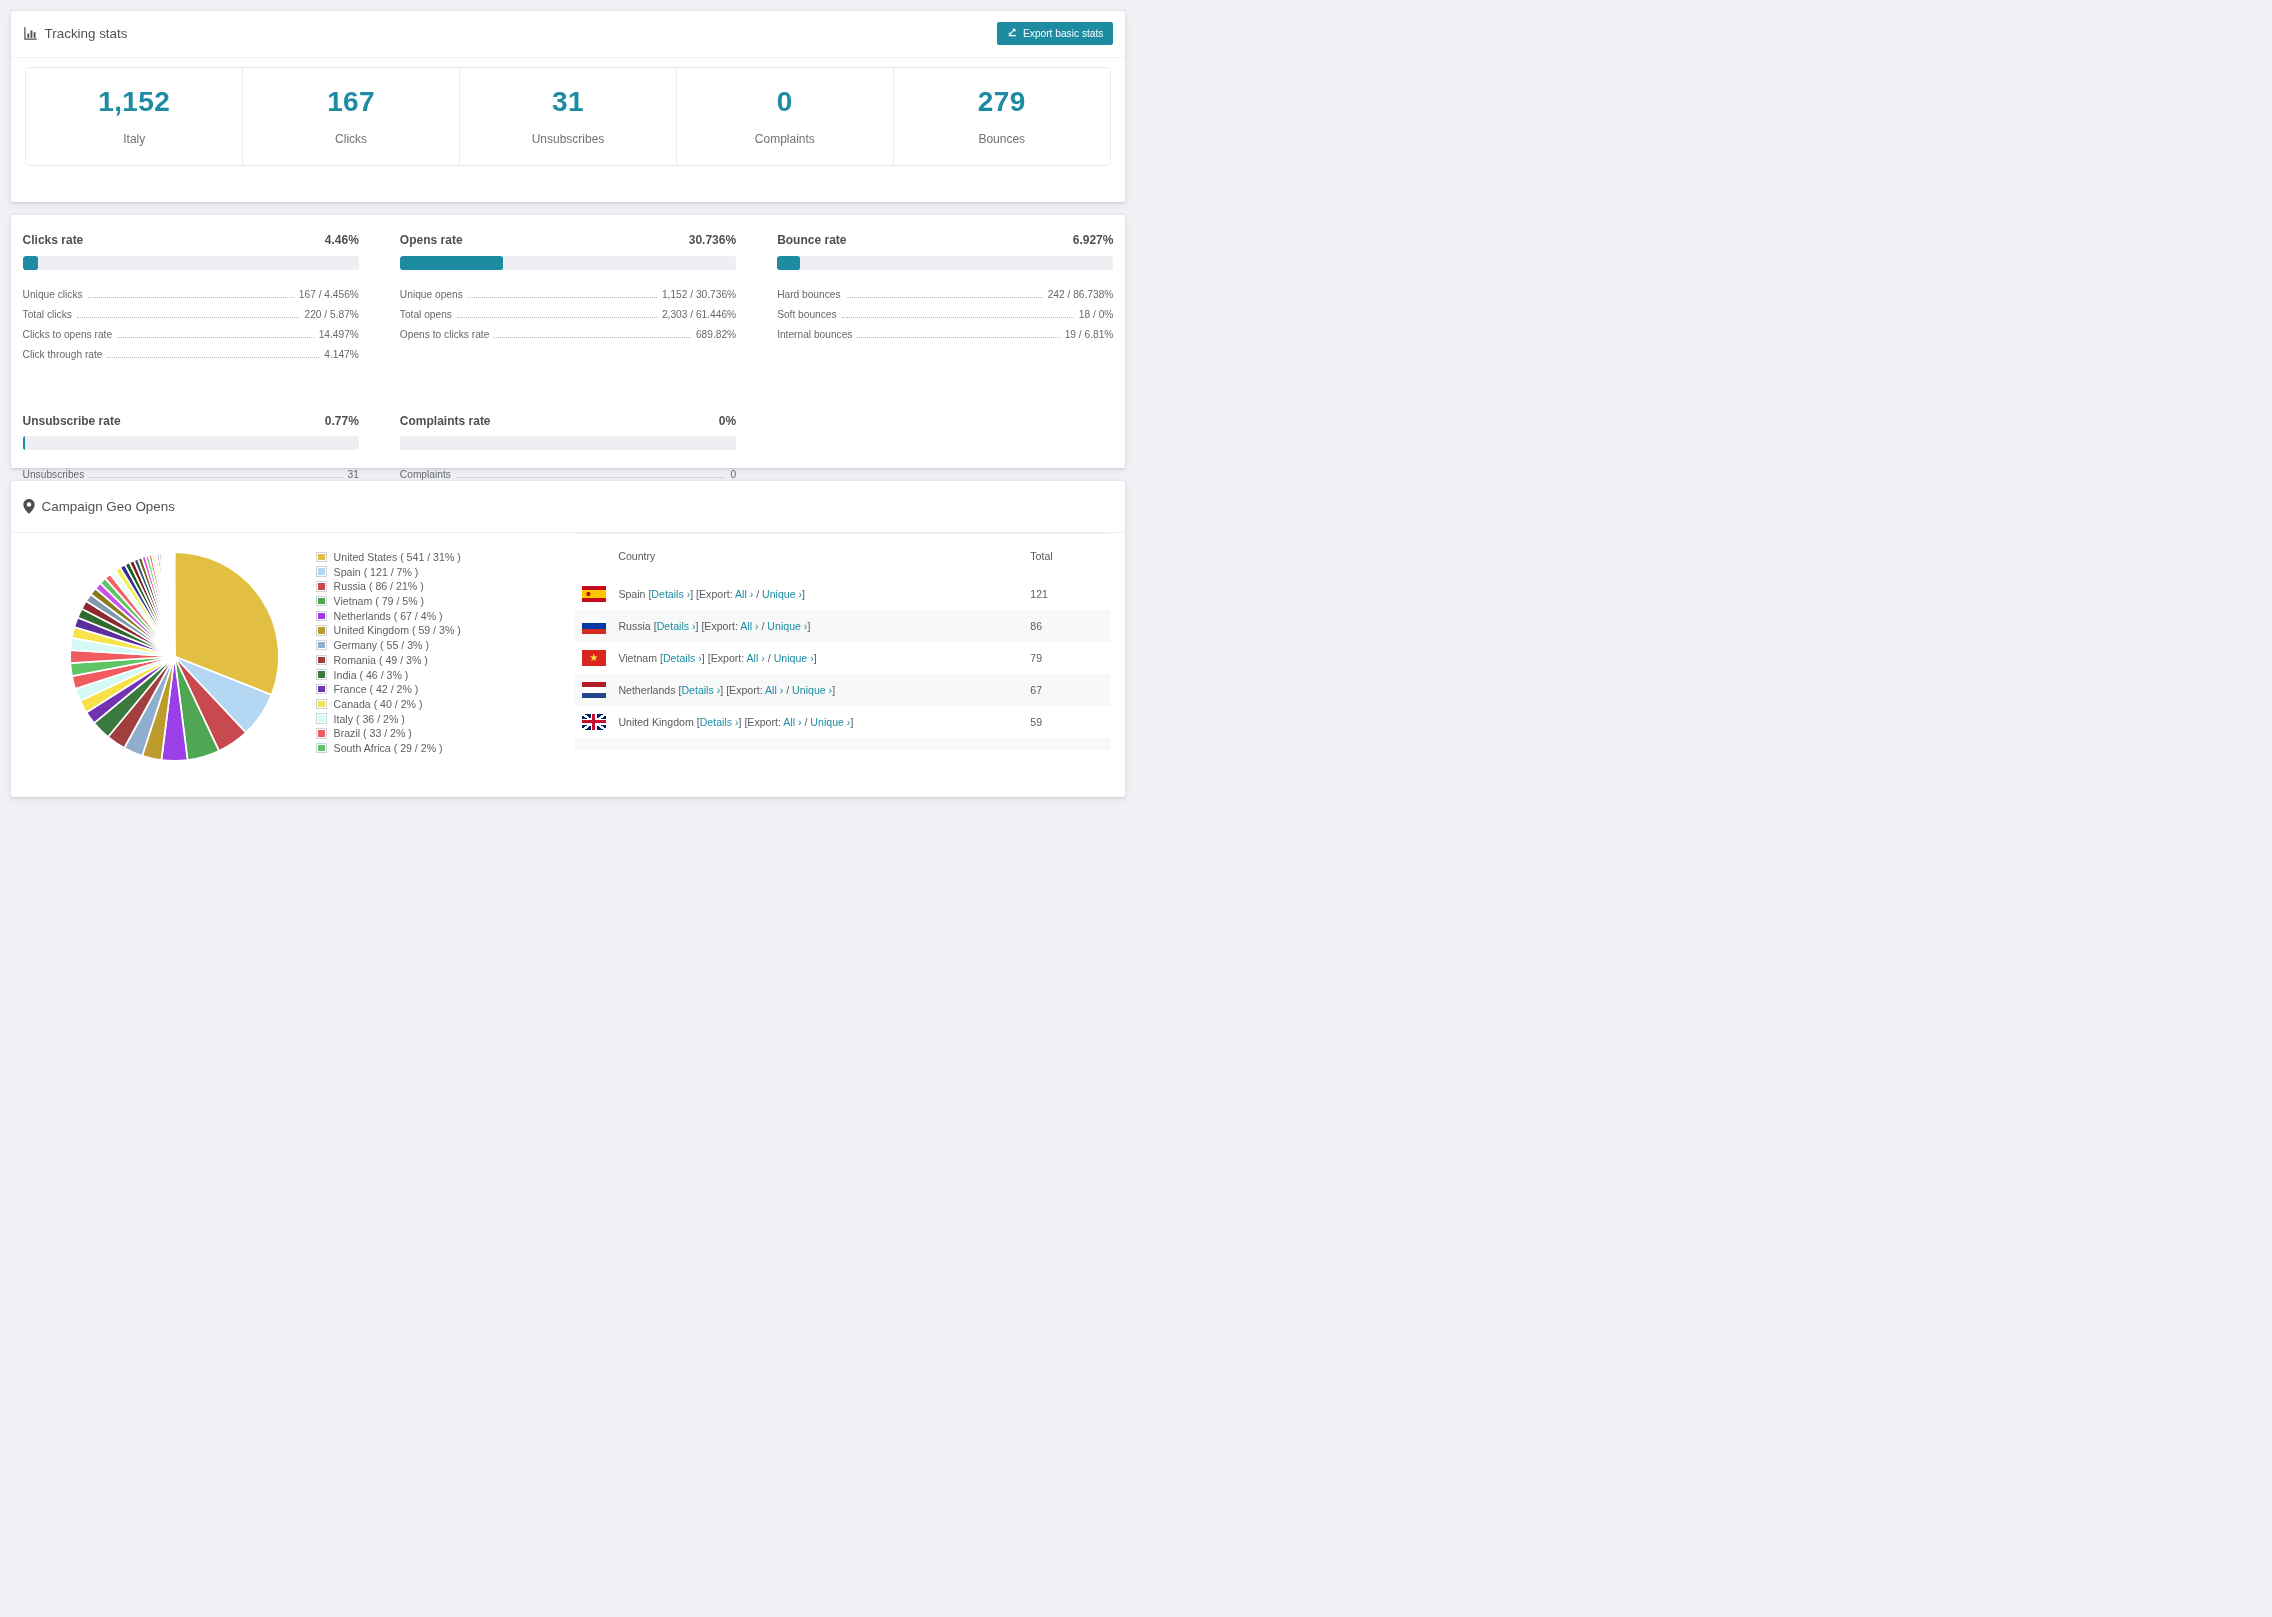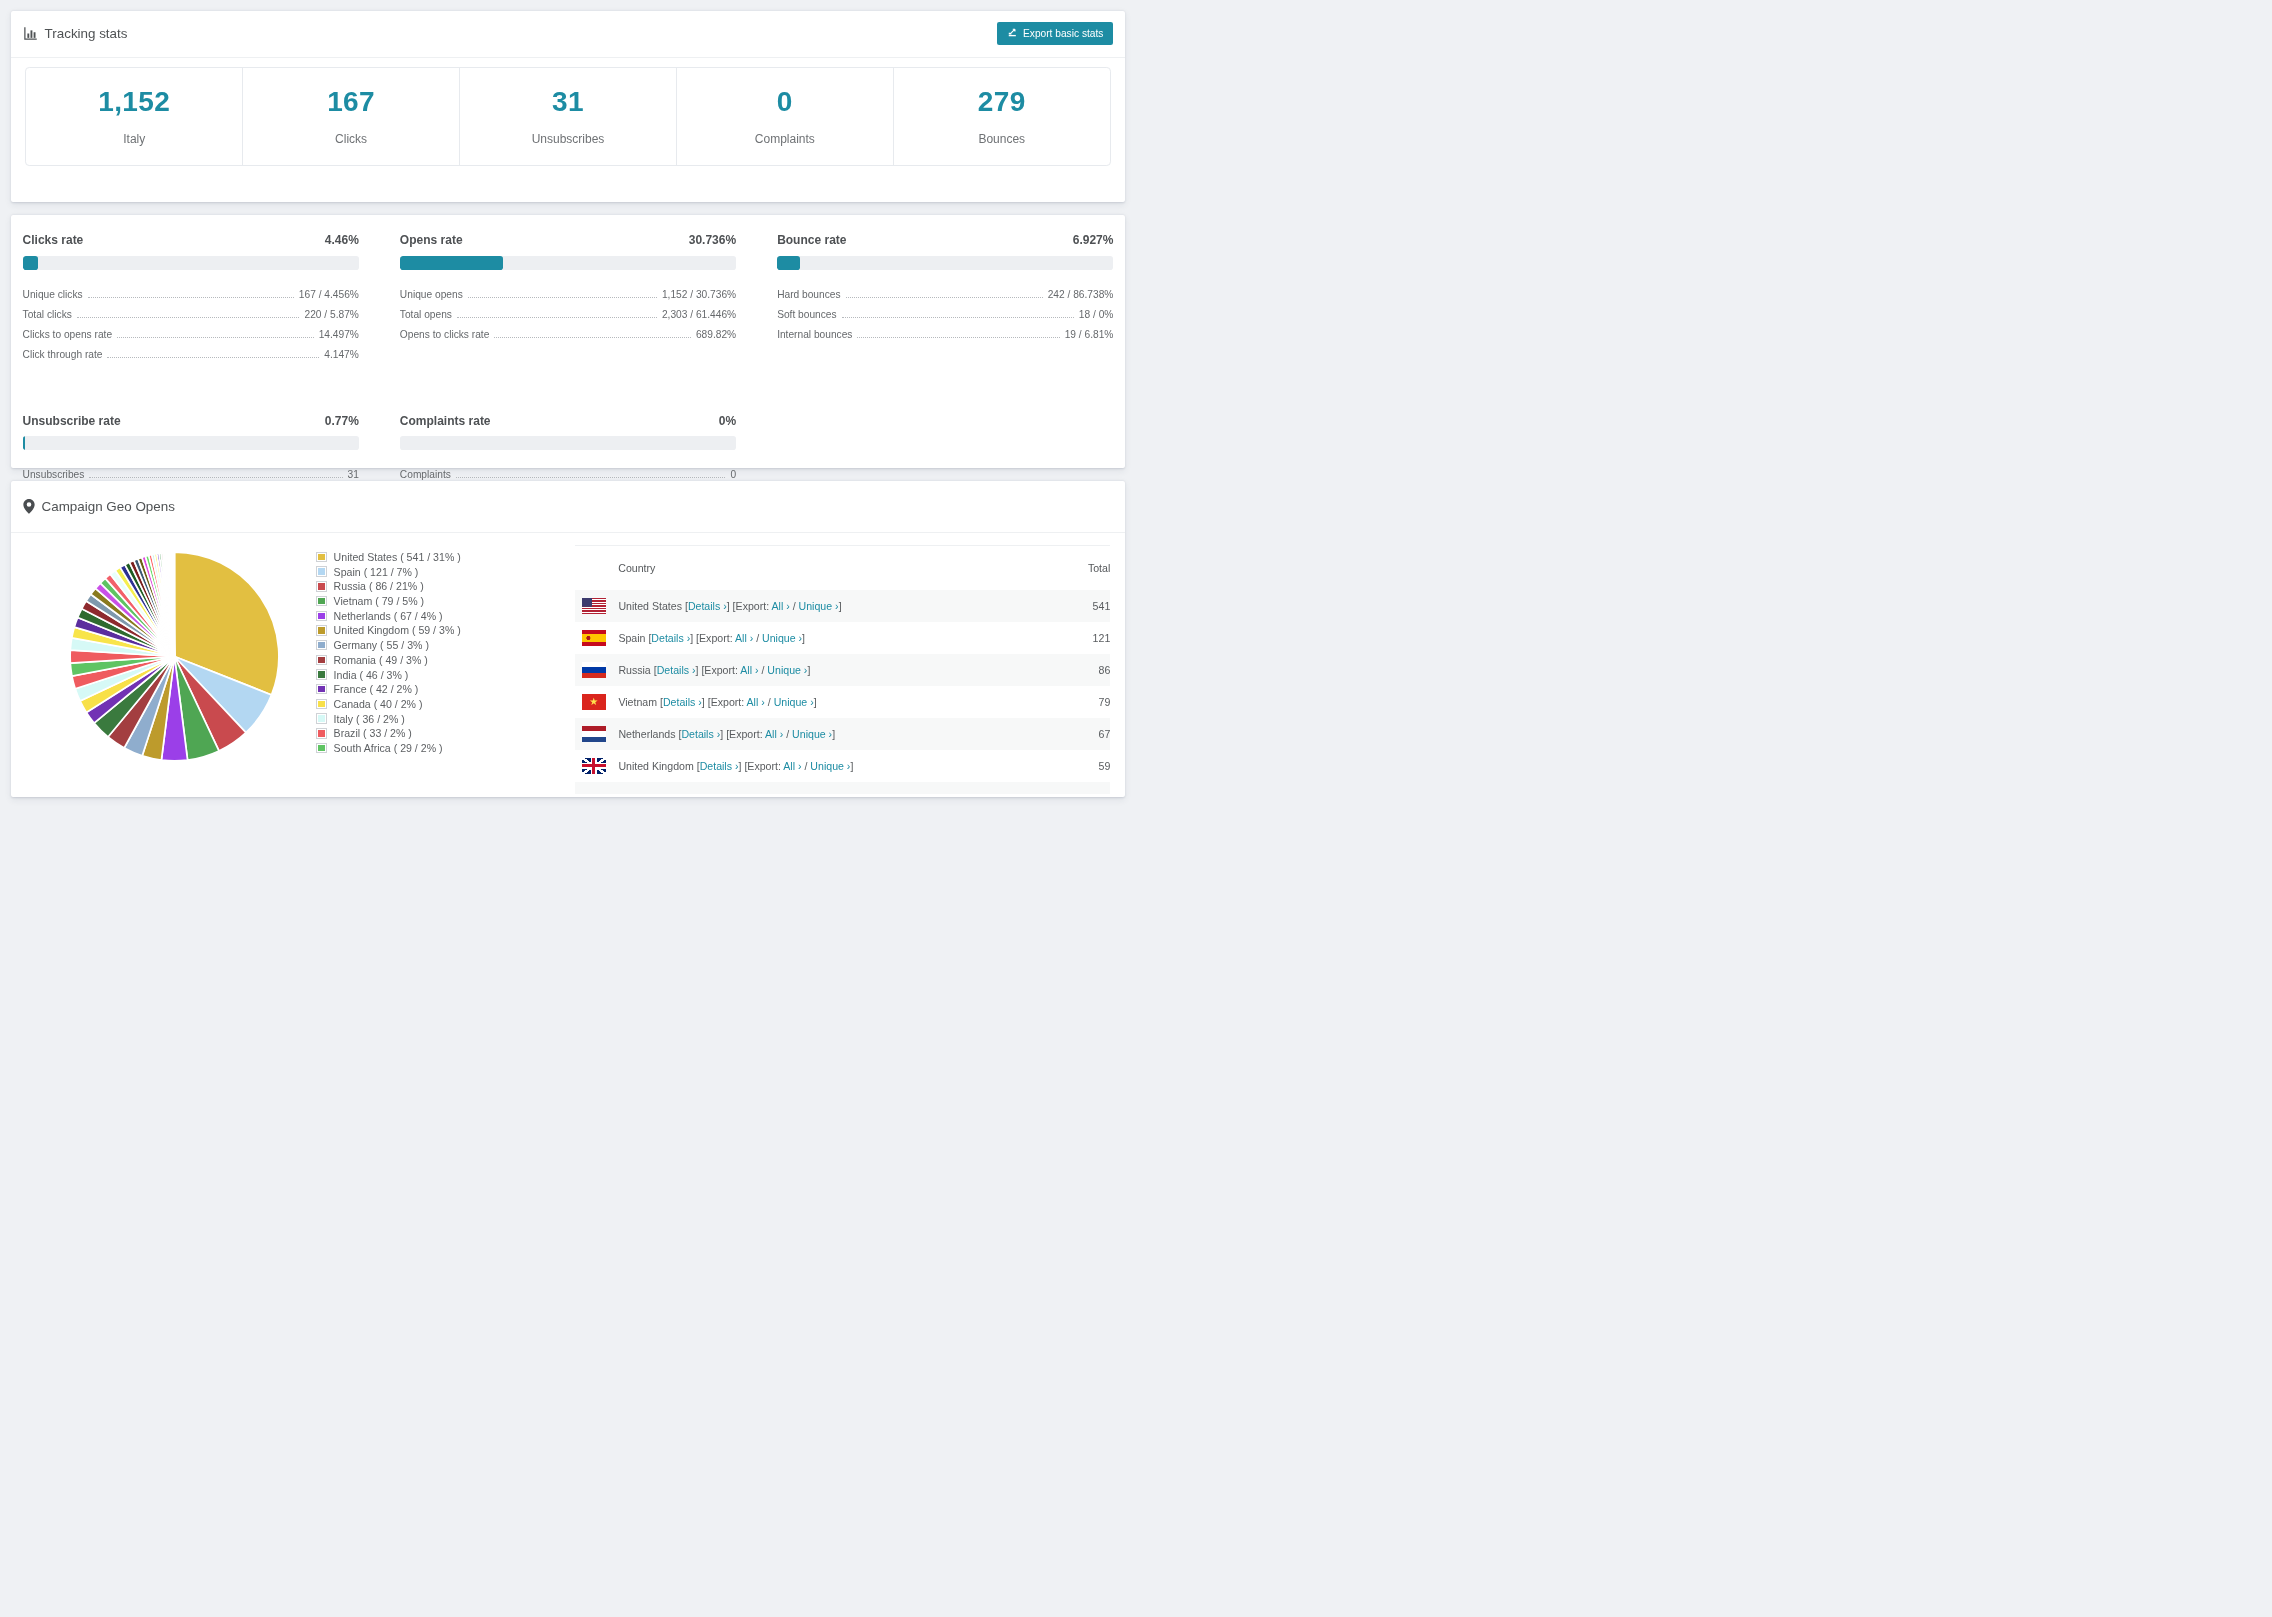--- a/index.html
+++ b/index.html
@@ -47,21 +47,21 @@
   .rate-row { display:flex; align-items:baseline; height:20px; font-size:10.2px; color:#66696c; }
   .leader { flex:1; border-bottom:0.7px dotted #b6b9bd; margin:0 5px 2.8px; min-width:21px; }
   
   #card-geo { margin-top:12.7px; height:316px; position:relative; }
   .geo-header { display:flex; align-items:center; height:52px; padding:0 11.3px; border-bottom:0.7px solid #eef0f2; }
   .geo-content { position:relative; height:267px; }
   #pie-box { position:absolute; left:57px; top:17px; width:213px; height:213px; }
   #legend { position:absolute; left:306px; top:17px; }
   .legend-item { display:flex; align-items:center; height:14.7px; font-size:10.6px; color:#5c5f62; cursor:pointer; }
   .swatch { width:8.5px; height:8.5px; outline:0.7px solid #cfd2d6; border:1.4px solid #fff; margin-right:7.8px; flex:none; }
-  #geo-table { position:absolute; left:564px; top:12px; width:535px; border-top:0.7px solid #eef0f2;text-align:right; }
+  #geo-table { position:absolute; left:564px; top:0; width:535px; border-top:0.7px solid #eef0f2; }
   .thead { display:flex; align-items:center; height:44px; font-size:10.6px; color:#55585b; }
   .th-country { margin-left:43px; }
   .th-total { margin-left:auto; width:80px; }
   .trow { display:flex; align-items:center; height:32px; font-size:10.6px; color:#595c5f; white-space:nowrap; }
   .trow.odd { background:#f7f8f8; }
   .flag { width:24px; height:16px; margin-left:6.4px; flex:none; background-size:cover; }
   .cname { margin-left:12.7px; }
   .ctotal { margin-left:auto; width:80px; }
   .tlink { color:#1d8ca3; text-decoration:none; cursor:pointer; }
   .partial-row { height:12px; background:#f7f8f8; overflow:hidden; }
@@ -387,25 +387,20 @@
     <span class="swatch" style="background: rgb(95, 196, 99);"></span>
     <span>South Africa ( 29 / 2% )</span>
   </div>
       </div>
     <div id="geo-table">
       <div class="thead">
         <span class="th-country">Country</span>
         <span class="th-total">Total</span>
       </div>
       <div id="geo-tbody">
-          <div class="trow odd">
-    <span class="flag flag-us"></span>
-    <span class="cname">United States [<a class="tlink">Details ›</a>] [Export: <a class="tlink">All ›</a> / <a class="tlink">Unique ›</a>]</span>
-    <span class="ctotal">541</span>
-  </div>
           <div class="trow">
     <span class="flag flag-es"></span>
     <span class="cname">Spain [<a class="tlink">Details ›</a>] [Export: <a class="tlink">All ›</a> / <a class="tlink">Unique ›</a>]</span>
     <span class="ctotal">121</span>
   </div>
           <div class="trow odd">
     <span class="flag flag-ru"></span>
     <span class="cname">Russia [<a class="tlink">Details ›</a>] [Export: <a class="tlink">All ›</a> / <a class="tlink">Unique ›</a>]</span>
     <span class="ctotal">86</span>
   </div>

